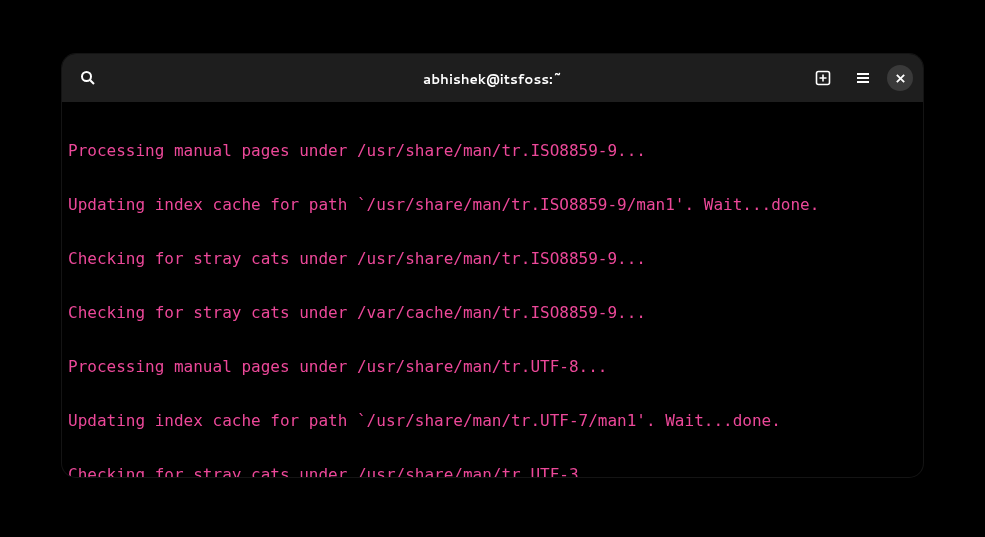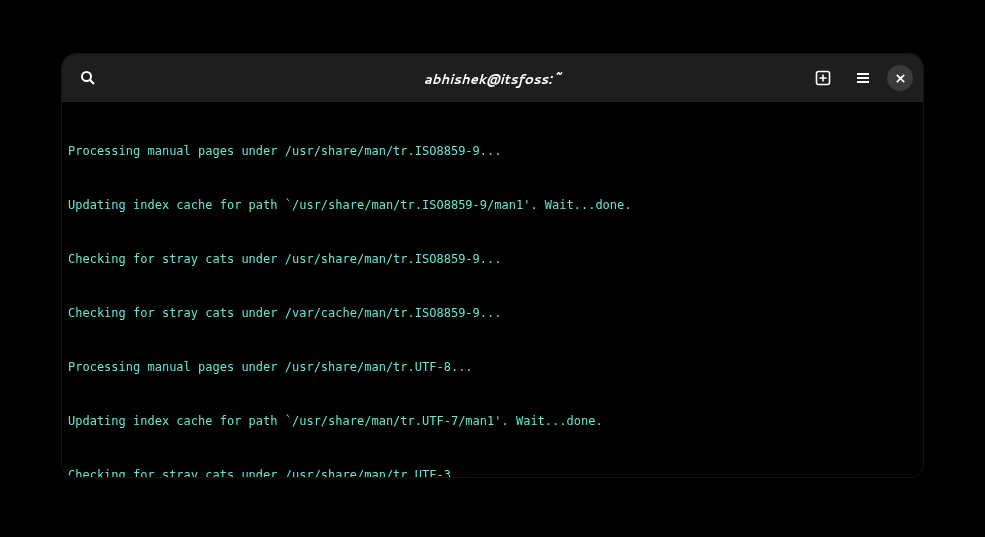--- a/index.html
+++ b/index.html
@@ -21,21 +21,20 @@
       overflow: hidden;
       box-shadow: 0 0 0 1px rgba(255,255,255,0.08);
     }
     .titlebar {
       height: 48px;
       background: #1e1e1e;
       display: flex;
       align-items: center;
       padding: 0 10px;
       position: relative;
-      font-style: italic;
     }
     .titlebar-left {
       display: flex;
       align-items: center;
     }
     .titlebar-title {
       position: absolute;
       left: 0;
       right: 0;
       text-align: center;
@@ -67,22 +66,22 @@
       height: 26px;
       background: #3a3a3a;
       border-radius: 50%;
       display: flex;
       align-items: center;
       justify-content: center;
       cursor: pointer;
     }
     .terminal-body {
       padding: 4px 6px 6px 6px;
-      color: #5eead4;
-      font-size: 12px;
+      color: #ec4899;
+      font-size: 16px;
       line-height: 18px;
       white-space: pre-wrap;
       word-break: break-all;
       height: calc(100% - 48px);
       overflow: hidden;
     }
     .term-line { display: block; }
   </style>
 </head>
 <body>

